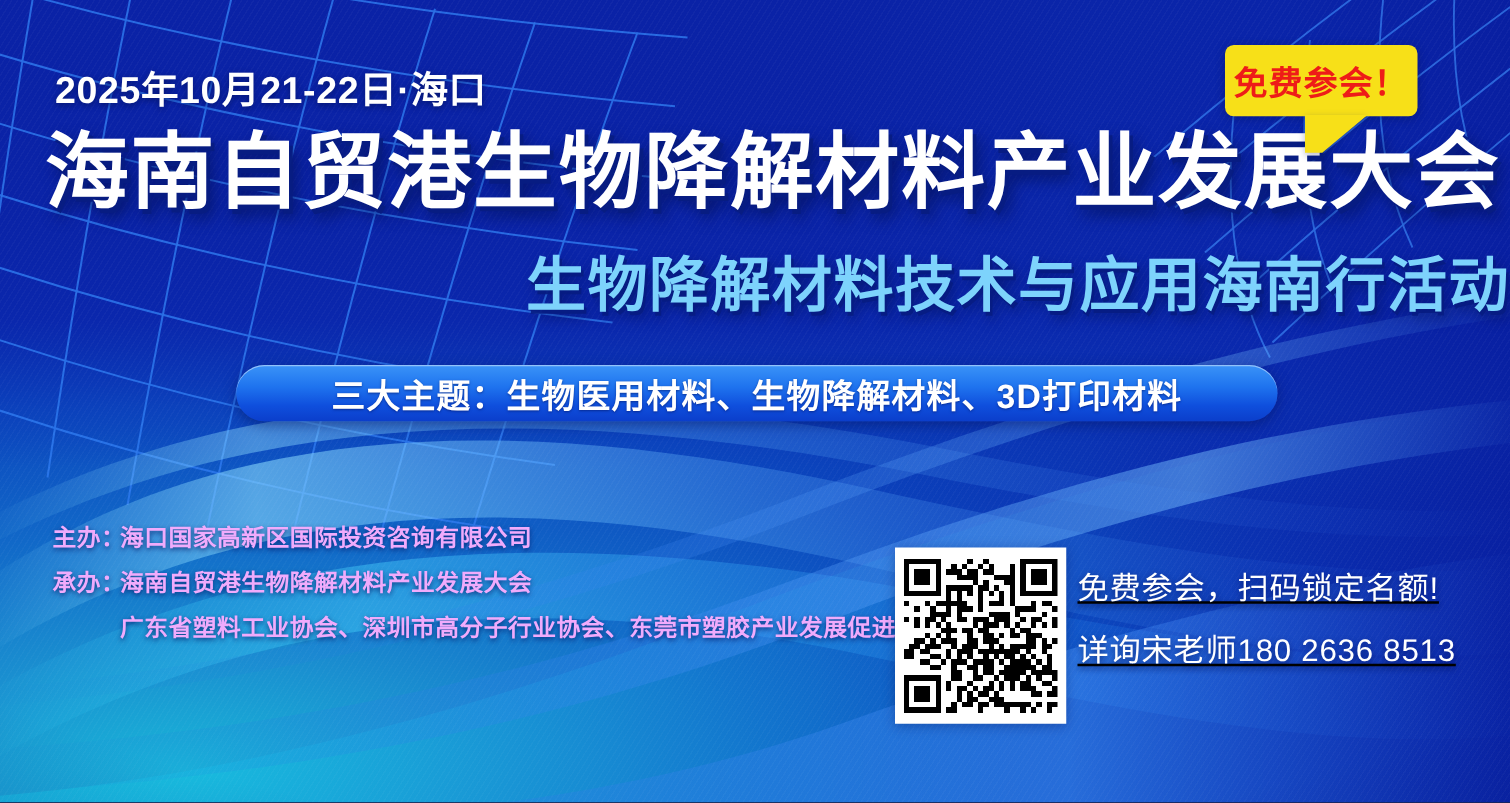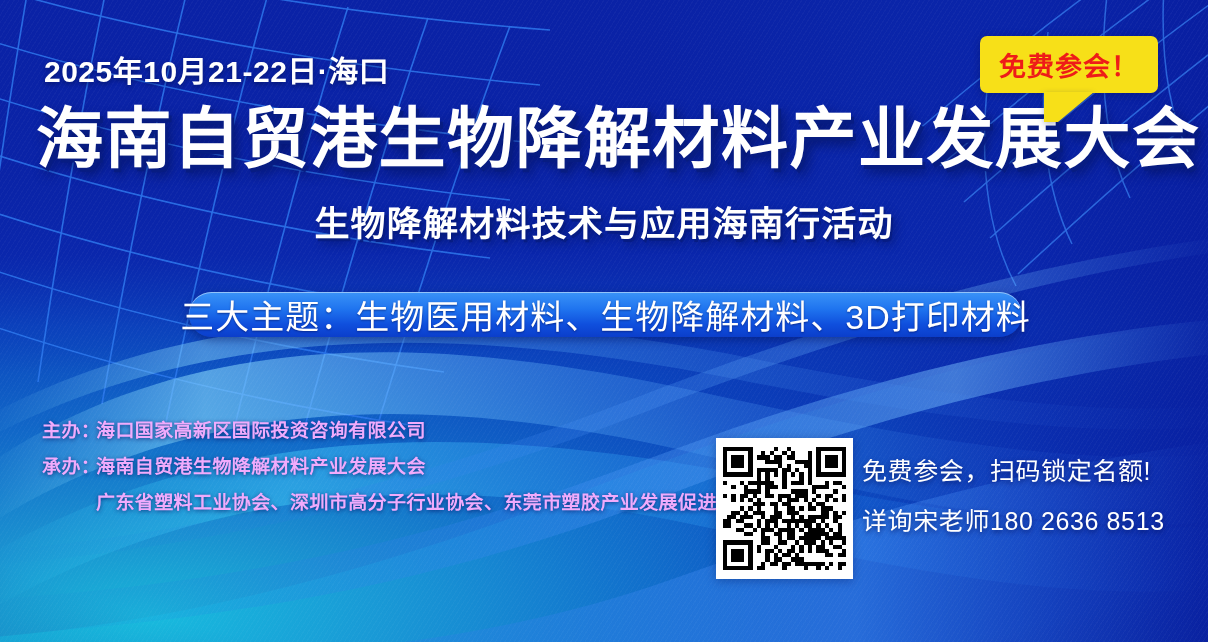--- a/index.html
+++ b/index.html
@@ -73,48 +73,48 @@
     position:absolute; left:36px; top:105px;
     font-size:67px; font-weight:bold; color:#ffffff;
     letter-spacing:1.5px; white-space:nowrap; line-height:1;
     text-shadow:
       3px 4px 0 rgba(7,28,130,.95),
       5px 7px 12px rgba(3,14,80,.72);
   }
 
   .sub-title{
     position:absolute; left:0; right:0; top:206px;
-    text-align:center;
-    font-size:35px; font-weight:bold; color:#ffffff;
+    text-align:right;
+    font-size:48px; font-weight:bold; color:#7dd3fc;
     letter-spacing:1.2px; white-space:nowrap; line-height:1;
     text-shadow:
       2px 3px 0 rgba(7,28,130,.9),
       4px 5px 10px rgba(3,14,80,.6);
   }
 
   .theme-pill{
     position:absolute; left:189px; top:292px;
     width:833px; height:45px;
     border-radius:23px;
     background:linear-gradient(to bottom,#3a93f8 0%, #1f74ef 38%, #0f4fdd 72%, #0b3ecb 100%);
     box-shadow:
       inset 0 1px 0 rgba(255,255,255,.45),
       0 3px 10px rgba(4,20,95,.5);
     display:flex; align-items:center; justify-content:center;
   }
   .theme-pill span{
-    font-size:34px; font-weight:normal; color:#ffffff;
+    font-size:27px; font-weight:bold; color:#ffffff;
     letter-spacing:1px; white-space:nowrap;
     text-shadow:0 1px 2px rgba(4,22,100,.6);
   }
 
   
   .badge{
     position:absolute; left:980px; top:36px;
-    width:178px; height:57px;
+    width:154px; height:57px;
     background:#f7e018; border-radius:7px;
     display:flex; align-items:center; justify-content:center;
     box-shadow:0 2px 8px rgba(3,16,90,.4);
   }
   .badge span{
     font-size:27px; font-weight:bold; color:#ee1c18;
     letter-spacing:1px; white-space:nowrap;
   }
   .badge-tail{
     position:absolute; left:1044px; top:92px;
@@ -140,21 +140,21 @@
 
   
   .qr-wrap{
     position:absolute; left:716px; top:438px;
     width:137px; height:141px;
     background:#ffffff; padding:7px;
     box-shadow:0 2px 9px rgba(3,16,90,.35);
   }
   .qr-wrap svg{ display:block; width:100%; height:100%; }
 
-  .contact{ position:absolute; left:862px; top:459px; }
+  .contact{ position:absolute; left:862px; top:459px;text-decoration:underline; }
   .contact-line{
     font-size:25px; color:#ffffff; white-space:nowrap;
     letter-spacing:.6px; line-height:1;
     text-shadow:0 2px 5px rgba(3,16,90,.7);
   }
   .contact-line + .contact-line{ margin-top:25px; }
 </style>
 </head>
 <body>
 

